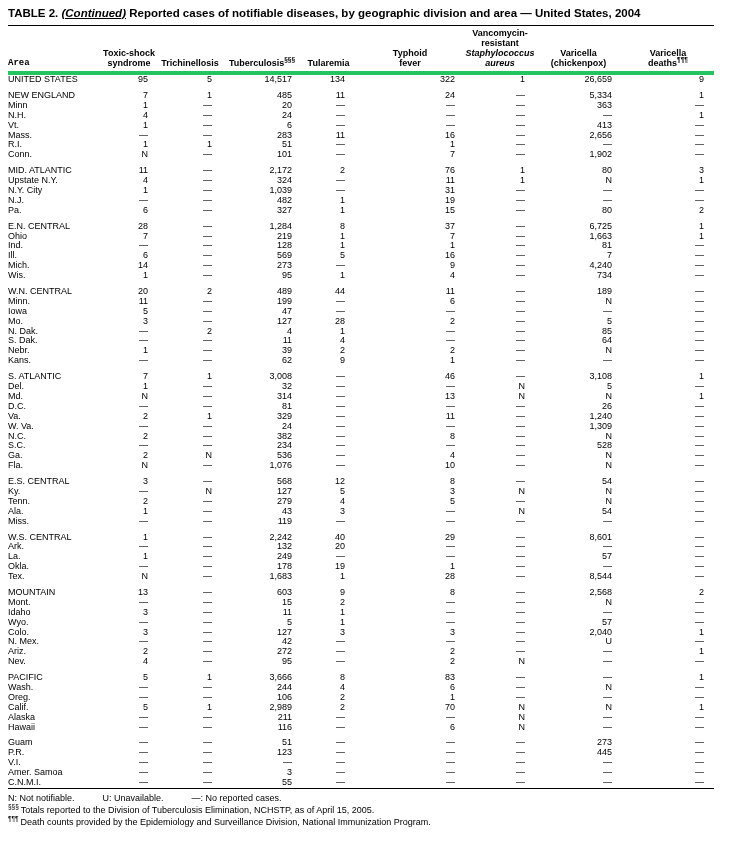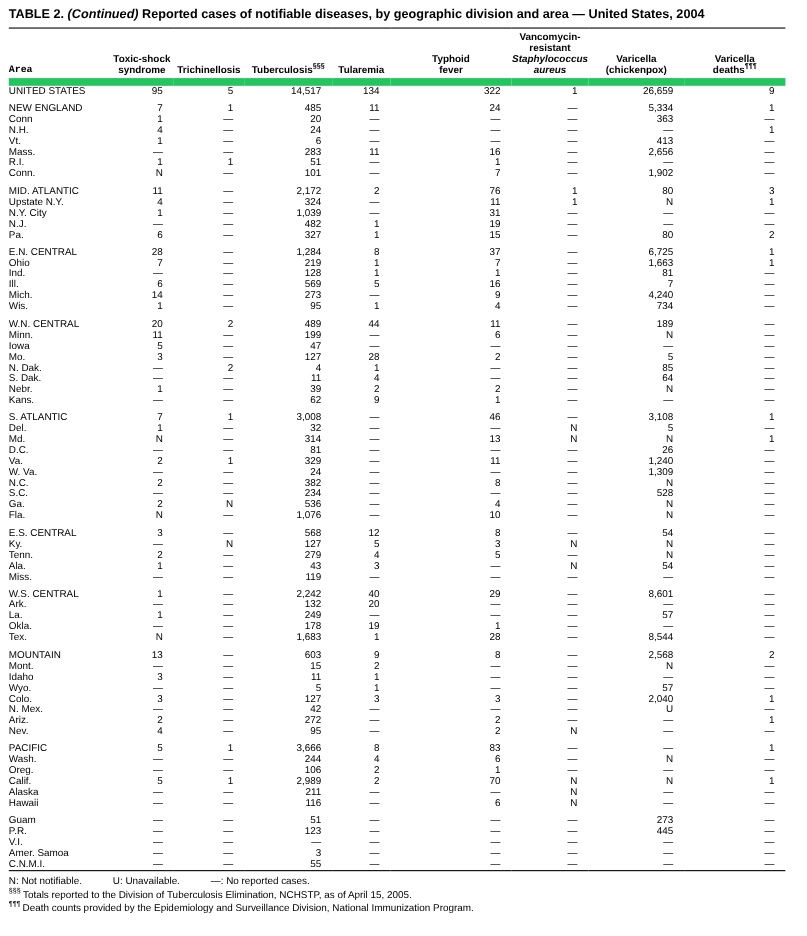--- a/index.html
+++ b/index.html
@@ -16,21 +16,21 @@
     padding: 7px 8px 6px 8px;
     background: #fff;
   }
   .title {
     font-size: 11.5px;
     font-weight: bold;
     line-height: 1.2;
     margin: 0 0 4px 0;
     white-space: nowrap;
   }
-  .title .continued { font-style: italic; }
+  .title .continued { font-style: italic; text-decoration: underline; }
 
   table.diseases {
     border-collapse: collapse;
     table-layout: fixed;
     width: 706px;
     border-top: 1px solid #000;
     border-bottom: 1px solid #000;
   }
   col.c-area      { width: 92px; }
   col.c-tss       { width: 58px; }
@@ -42,21 +42,21 @@
   col.c-var       { width: 87px; }
   col.c-deaths    { width: 92px; }
 
   thead th {
     vertical-align: bottom;
     text-align: center;
     font-size: 9px;
     font-weight: bold;
     line-height: 1.12;
     padding: 2px 0 3px 0;
-    border-bottom: 7px solid #22c55e;
+    border-bottom: 4px solid #22c55e;
     white-space: nowrap;
   }
   thead th.left { text-align: left; font-family: Liberation Mono, monospace; }
   thead th i { font-style: italic; text-align: center; }
   sup { font-size: 6.5px; line-height: 0; }
 
   tbody td {
     font-size: 9px;
     line-height: 1.1;
     padding: 0;
@@ -153,21 +153,21 @@
           <td class="num">7</td>
           <td class="num">1</td>
           <td class="num">485</td>
           <td class="num">11</td>
           <td class="num">24</td>
           <td class="num">—</td>
           <td class="num">5,334</td>
           <td class="num">1</td>
         </tr>
         <tr>
-          <td class="area">Conn</td>
+          <td class="area">Minn</td>
           <td class="num">1</td>
           <td class="num">—</td>
           <td class="num">20</td>
           <td class="num">—</td>
           <td class="num">—</td>
           <td class="num">—</td>
           <td class="num">363</td>
           <td class="num">—</td>
         </tr>
         <tr>

